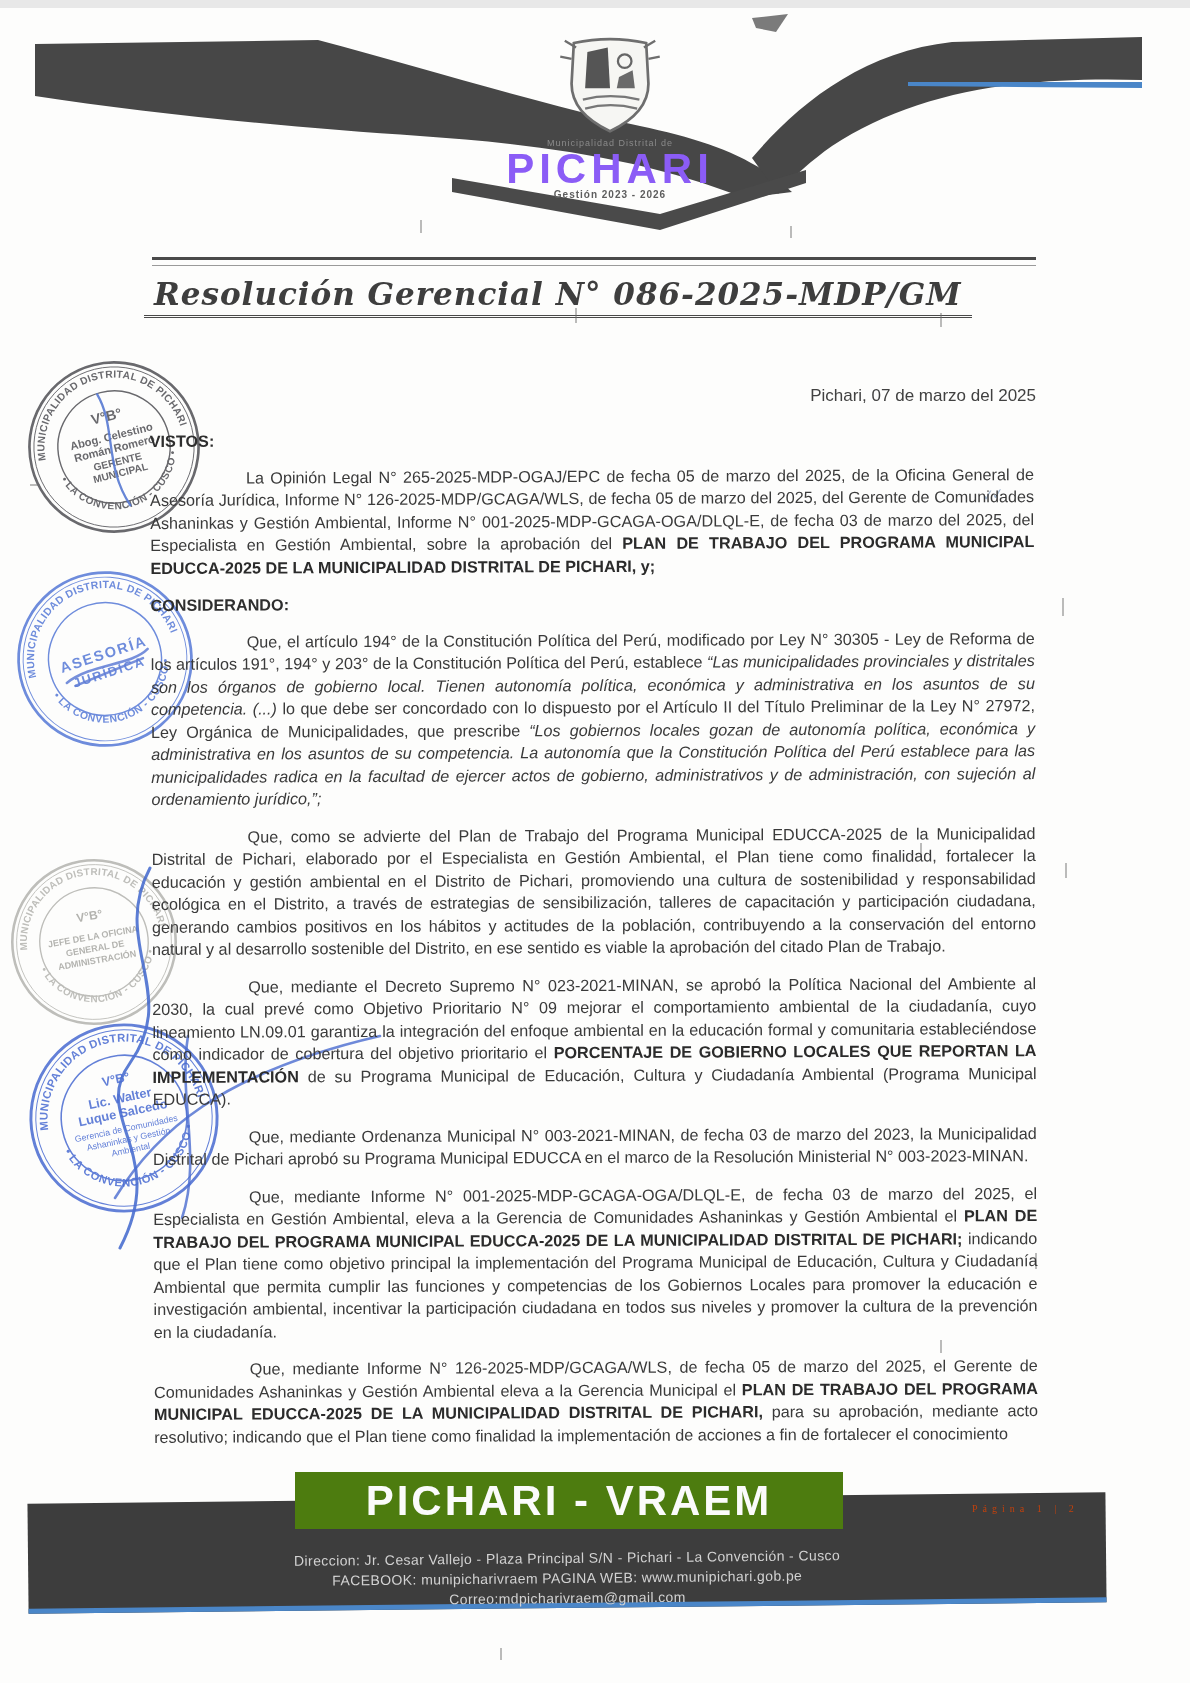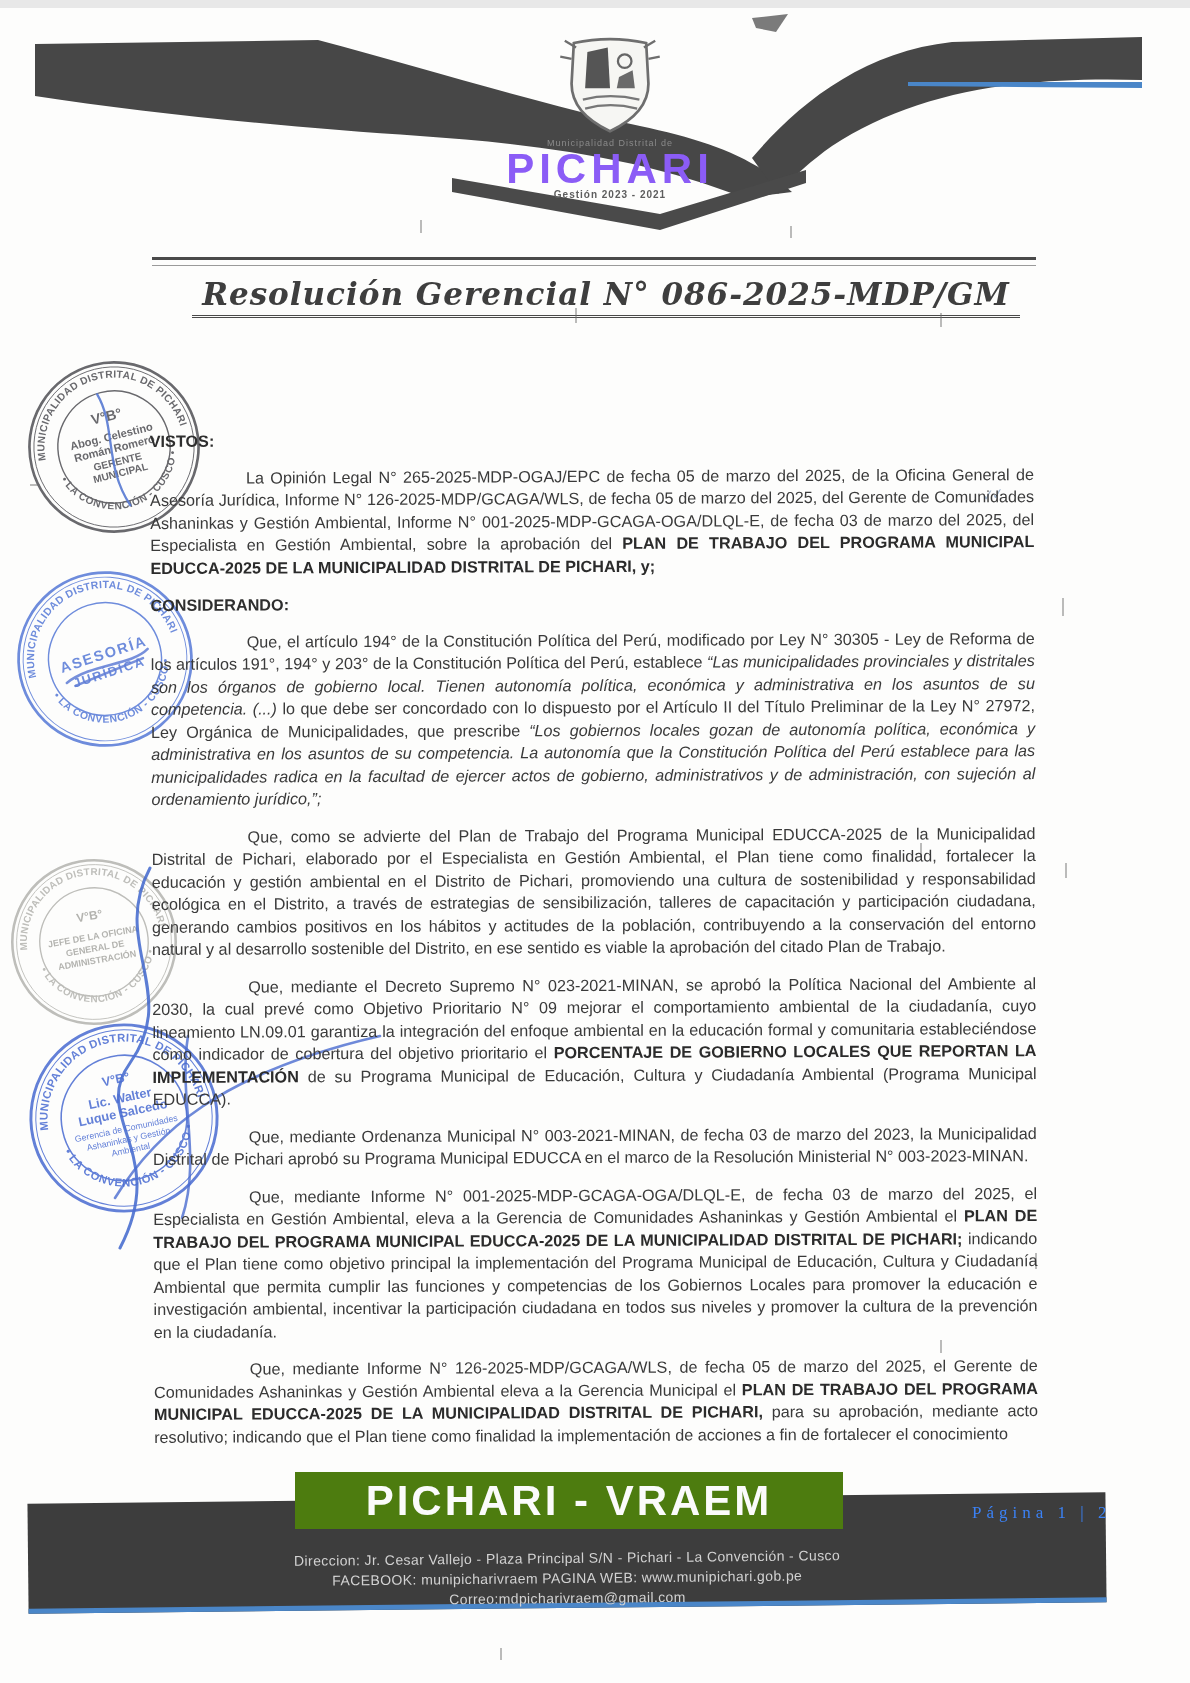--- a/index.html
+++ b/index.html
@@ -9,21 +9,21 @@
   
   #header-svg{position:absolute;left:0;top:0;}
   #logo{position:absolute;left:480px;top:26px;width:260px;text-align:center;z-index:3;}
   #logo .org-small{font-size:9px;color:#8a8a8a;letter-spacing:1px;margin-top:-4px;}
   #logo .org-name{font-size:42px;font-weight:bold;color:#8b5cf6;letter-spacing:5px;line-height:1.02;}
   #logo .org-period{font-size:10px;font-weight:bold;color:#5d5d5d;letter-spacing:1px;margin-top:-2px;}
 
   #top-rule{position:absolute;left:152px;top:249px;width:884px;height:5px;
             border-top:3px solid #4a4a4a;border-bottom:1px solid #9a9a9a;}
 
-  #title-wrap{position:absolute;left:164px;top:268px;width:884px;text-align:center;}
+  #title-wrap{position:absolute;left:144px;top:268px;width:884px;}
   #title-wrap .doc-title{display:inline-block;font-family:"DejaVu Serif",serif;font-style:italic;
        font-weight:bold;font-size:31px;color:#3e3e3e;letter-spacing:1px;
        border-bottom:3px double #4a4a4a;padding:0 10px 3px;}
 
   #date-line{position:absolute;left:152px;top:378px;width:884px;text-align:right;
              font-size:17px;color:#414141;}
 
   
   #body-col{position:absolute;left:152px;top:420px;width:884px;font-size:16.2px;
             line-height:22.5px;text-align:justify;transform:rotate(-0.25deg);z-index:2;}
@@ -42,22 +42,22 @@
   
   #footer-band{position:absolute;left:28px;top:1490px;width:1078px;height:105px;
      background:#3d3d3d;transform:rotate(-0.6deg);border-bottom:5px solid #4a86c8;
      text-align:center;color:#d2d2d2;z-index:4;}
   #footer-band .addr{margin-top:50px;font-size:14px;line-height:20px;letter-spacing:.4px;}
   #footer-band .addr div{white-space:nowrap;}
   #banner-box{position:absolute;left:295px;top:1464px;width:548px;height:57px;background:#4d7c0f;
      z-index:5;text-align:center;}
   #banner-box .banner-text{font-size:42px;font-weight:bold;color:#fbfbfb;letter-spacing:3px;
      line-height:57px;font-family:"Liberation Sans",sans-serif;}
-  #page-indicator{position:absolute;left:972px;top:1495px;z-index:6;color:#3b82f6;
-     font-size:17px;letter-spacing:5px;font-family:"Liberation Serif",serif;}
+  #page-indicator{position:absolute;left:972px;top:1495px;z-index:6;color:#c2410c;
+     font-size:10px;letter-spacing:5px;font-family:"Liberation Serif",serif;}
 
   
   .artifact{position:absolute;background:#6a6a6a;opacity:.45;}
   #checkmarks{position:absolute;left:982px;top:478px;color:#8fa6c2;font-size:15px;
      transform:rotate(-8deg);letter-spacing:-3px;opacity:.8;}
 </style>
 </head>
 <body>
 
 <div id="page">
@@ -74,29 +74,30 @@
     <svg width="118" height="104" viewBox="0 0 100 92">
       <path d="M18,8 Q50,1 82,8 L84,44 Q84,70 50,86 Q16,70 16,44 Z" fill="#f6f6f3" stroke="#6e6e6e" stroke-width="2.4"></path>
       <path d="M10,6 L20,12 M90,6 L80,12 M6,20 L16,22 M94,20 L84,22" stroke="#6e6e6e" stroke-width="2" fill="none"></path>
       <path d="M30,16 L48,12 L50,48 L28,48 Z" fill="#555"></path>
       <circle cx="63" cy="24" r="6" fill="none" stroke="#666" stroke-width="2"></circle>
       <path d="M58,38 L70,32 L72,48 L56,48 Z" fill="#6a6a6a"></path>
       <path d="M26,58 Q50,52 76,58 M28,66 Q50,60 74,66" stroke="#777" stroke-width="2" fill="none"></path>
     </svg>
     <div class="org-small">Municipalidad Distrital de</div>
     <div class="org-name">PICHARI</div>
-    <div class="org-period">Gestión 2023 - 2021</div>
+    <div class="org-period">Gestión 2023 - 2026</div>
   </div>
 
   <div id="top-rule"></div>
 
   <div id="title-wrap">
     <span class="doc-title">Resolución Gerencial N° 086-2025-MDP/GM</span>
   </div>
 
+  <div id="date-line">Pichari, 07 de marzo del 2025</div>
 
   <div id="body-col">
     <div class="sec-label">VISTOS:</div>
     <p><span class="run-n">La Opinión Legal N° 265-2025-MDP-OGAJ/EPC de fecha 05 de marzo del 2025, de la Oficina General de Asesoría Jurídica, Informe N° 126-2025-MDP/GCAGA/WLS, de fecha 05 de marzo del 2025, del Gerente de Comunidades Ashaninkas y Gestión Ambiental, Informe N° 001-2025-MDP-GCAGA-OGA/DLQL-E, de fecha 03 de marzo del 2025, del Especialista en Gestión Ambiental, sobre la aprobación del </span><span class="run-b">PLAN DE TRABAJO DEL PROGRAMA MUNICIPAL EDUCCA-2025 DE LA MUNICIPALIDAD DISTRITAL DE PICHARI, y;</span></p>
     <div class="sec-label considerando">CONSIDERANDO:</div>
     <p><span class="run-n">Que, el artículo 194° de la Constitución Política del Perú, modificado por Ley N° 30305 - Ley de Reforma de los artículos 191°, 194° y 203° de la Constitución Política del Perú, establece </span><span class="run-i">“Las municipalidades provinciales y distritales son los órganos de gobierno local. Tienen autonomía política, económica y administrativa en los asuntos de su competencia. (...)</span><span class="run-n"> lo que debe ser concordado con lo dispuesto por el Artículo II del Título Preliminar de la Ley N° 27972, Ley Orgánica de Municipalidades, que prescribe </span><span class="run-i">“Los gobiernos locales gozan de autonomía política, económica y administrativa en los asuntos de su competencia. La autonomía que la Constitución Política del Perú establece para las municipalidades radica en la facultad de ejercer actos de gobierno, administrativos y de administración, con sujeción al ordenamiento jurídico,”;</span></p>
     <p><span class="run-n">Que, como se advierte del Plan de Trabajo del Programa Municipal EDUCCA-2025 de la Municipalidad Distrital de Pichari, elaborado por el Especialista en Gestión Ambiental, el Plan tiene como finalidad, fortalecer la educación y gestión ambiental en el Distrito de Pichari, promoviendo una cultura de sostenibilidad y responsabilidad ecológica en el Distrito, a través de estrategias de sensibilización, talleres de capacitación y participación ciudadana, generando cambios positivos en los hábitos y actitudes de  la población, contribuyendo a la conservación del entorno natural y al desarrollo sostenible del Distrito, en ese sentido es viable la aprobación del citado Plan de Trabajo.</span></p>
     <p><span class="run-n">Que, mediante el Decreto Supremo N° 023-2021-MINAN, se aprobó la Política Nacional del Ambiente al 2030, la cual prevé como Objetivo Prioritario N° 09 mejorar el comportamiento ambiental de la ciudadanía, cuyo lineamiento LN.09.01 garantiza la integración del enfoque ambiental en la educación formal y comunitaria estableciéndose como indicador de cobertura del objetivo prioritario el </span><span class="run-b">PORCENTAJE DE GOBIERNO LOCALES QUE REPORTAN LA IMPLEMENTACIÓN</span><span class="run-n"> de su Programa Municipal de Educación, Cultura y Ciudadanía Ambiental (Programa Municipal EDUCCA).</span></p>
     <p><span class="run-n">Que, mediante Ordenanza Municipal N° 003-2021-MINAN, de fecha 03 de marzo del 2023, la Municipalidad Distrital de Pichari aprobó su Programa Municipal EDUCCA en el marco de la Resolución Ministerial N° 003-2023-MINAN.</span></p>
     <p><span class="run-n">Que, mediante Informe N° 001-2025-MDP-GCAGA-OGA/DLQL-E, de fecha 03 de marzo del 2025, el Especialista en Gestión Ambiental, eleva a la Gerencia de Comunidades Ashaninkas y Gestión Ambiental el </span><span class="run-b">PLAN DE TRABAJO DEL PROGRAMA MUNICIPAL EDUCCA-2025 DE LA MUNICIPALIDAD DISTRITAL DE PICHARI;</span><span class="run-n"> indicando que el Plan tiene como objetivo principal  la implementación del Programa Municipal de Educación, Cultura y Ciudadanía Ambiental que permita cumplir las funciones y competencias de los  Gobiernos Locales para promover la educación e investigación ambiental, incentivar la participación ciudadana en todos sus niveles y promover la cultura de la prevención en la ciudadanía.</span></p>

